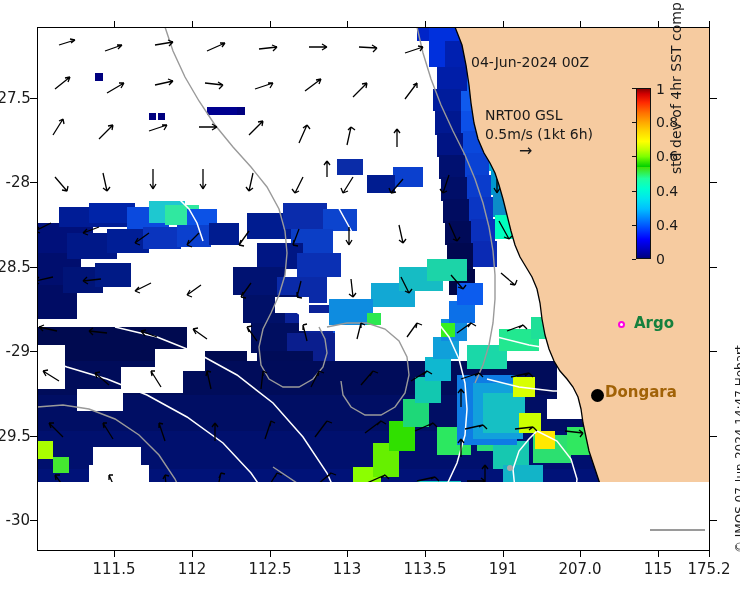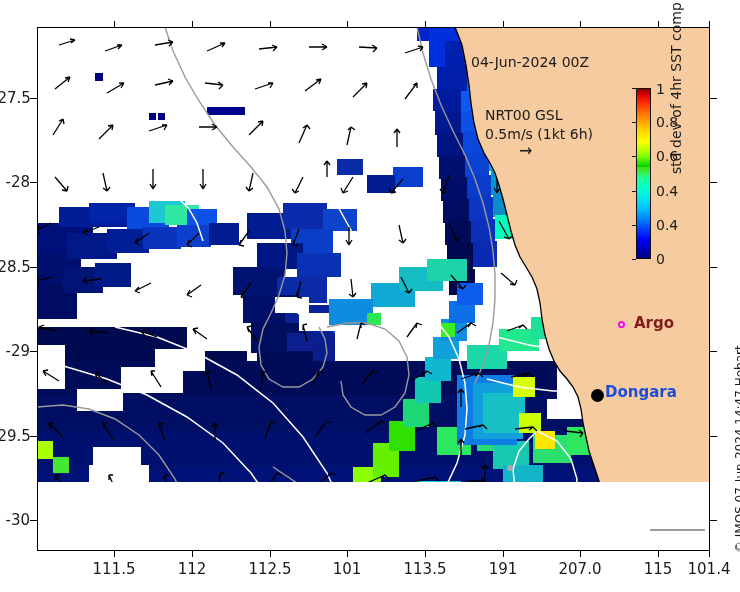--- a/index.html
+++ b/index.html
@@ -45,25 +45,25 @@
           transform:translateY(-50%);white-space:nowrap;}
   #cbar-title{position:absolute;left:668px;top:174px;font-size:14px;
               color:#1a1a1a;white-space:nowrap;
               transform:rotate(-90deg);transform-origin:0 0;}
 
   
   #argo-marker{position:absolute;left:618px;top:321px;width:7px;height:7px;
                border:2px solid #FF00E0;border-radius:50%;box-sizing:border-box;
                background:#ffffff;}
   #argo-label{position:absolute;left:634px;top:314px;font-size:15px;
-              font-weight:bold;color:#7f1d1d;}
+              font-weight:bold;color:#15803d;}
   #dongara-marker{position:absolute;left:591px;top:389px;width:13px;height:13px;
                   border-radius:50%;background:#000;}
   #dongara-label{position:absolute;left:605px;top:383px;font-size:15px;
-                 font-weight:bold;color:#1d4ed8;}
+                 font-weight:bold;color:#a16207;}
 
   
   #depth-legend{position:absolute;left:648px;top:493px;font-size:14px;
                 color:#1a1a1a;line-height:18px;}
   #depth-rule{position:absolute;left:650px;top:529px;width:55px;height:1.5px;
               background:#9a9a9a;}
 
   
   #copyright{position:absolute;left:733px;top:553px;font-size:12px;
              color:#1a1a1a;white-space:nowrap;
@@ -557,26 +557,26 @@
     <div class="tick-l" style="top:409px"></div>
       <div class="tick-r" style="top:409px"></div>
     <div class="tick-l" style="top:493px"></div>
       <div class="tick-r" style="top:493px"></div>
   </div>
 
   <div>
     <div class="xlab" style="left:114px">111.5</div>
     <div class="xlab" style="left:192px">112</div>
     <div class="xlab" style="left:270px">112.5</div>
-    <div class="xlab" style="left:347px">101</div>
+    <div class="xlab" style="left:347px">113</div>
     <div class="xlab" style="left:425px">113.5</div>
     <div class="xlab" style="left:503px">191</div>
     <div class="xlab" style="left:580px">207.0</div>
     <div class="xlab" style="left:658px">115</div>
-    <div class="xlab" style="left:709px">101.4</div>
+    <div class="xlab" style="left:709px">175.2</div>
   </div>
 
   <div>
     <div class="ylab" style="left:-8px;top:98px;width:38px">-27.5</div>
     <div class="ylab" style="left:-8px;top:182px;width:38px">-28</div>
     <div class="ylab" style="left:-8px;top:267px;width:38px">-28.5</div>
     <div class="ylab" style="left:-8px;top:351px;width:38px">-29</div>
     <div class="ylab" style="left:-8px;top:436px;width:38px">-29.5</div>
     <div class="ylab" style="left:-8px;top:520px;width:38px">-30</div>
   </div>

